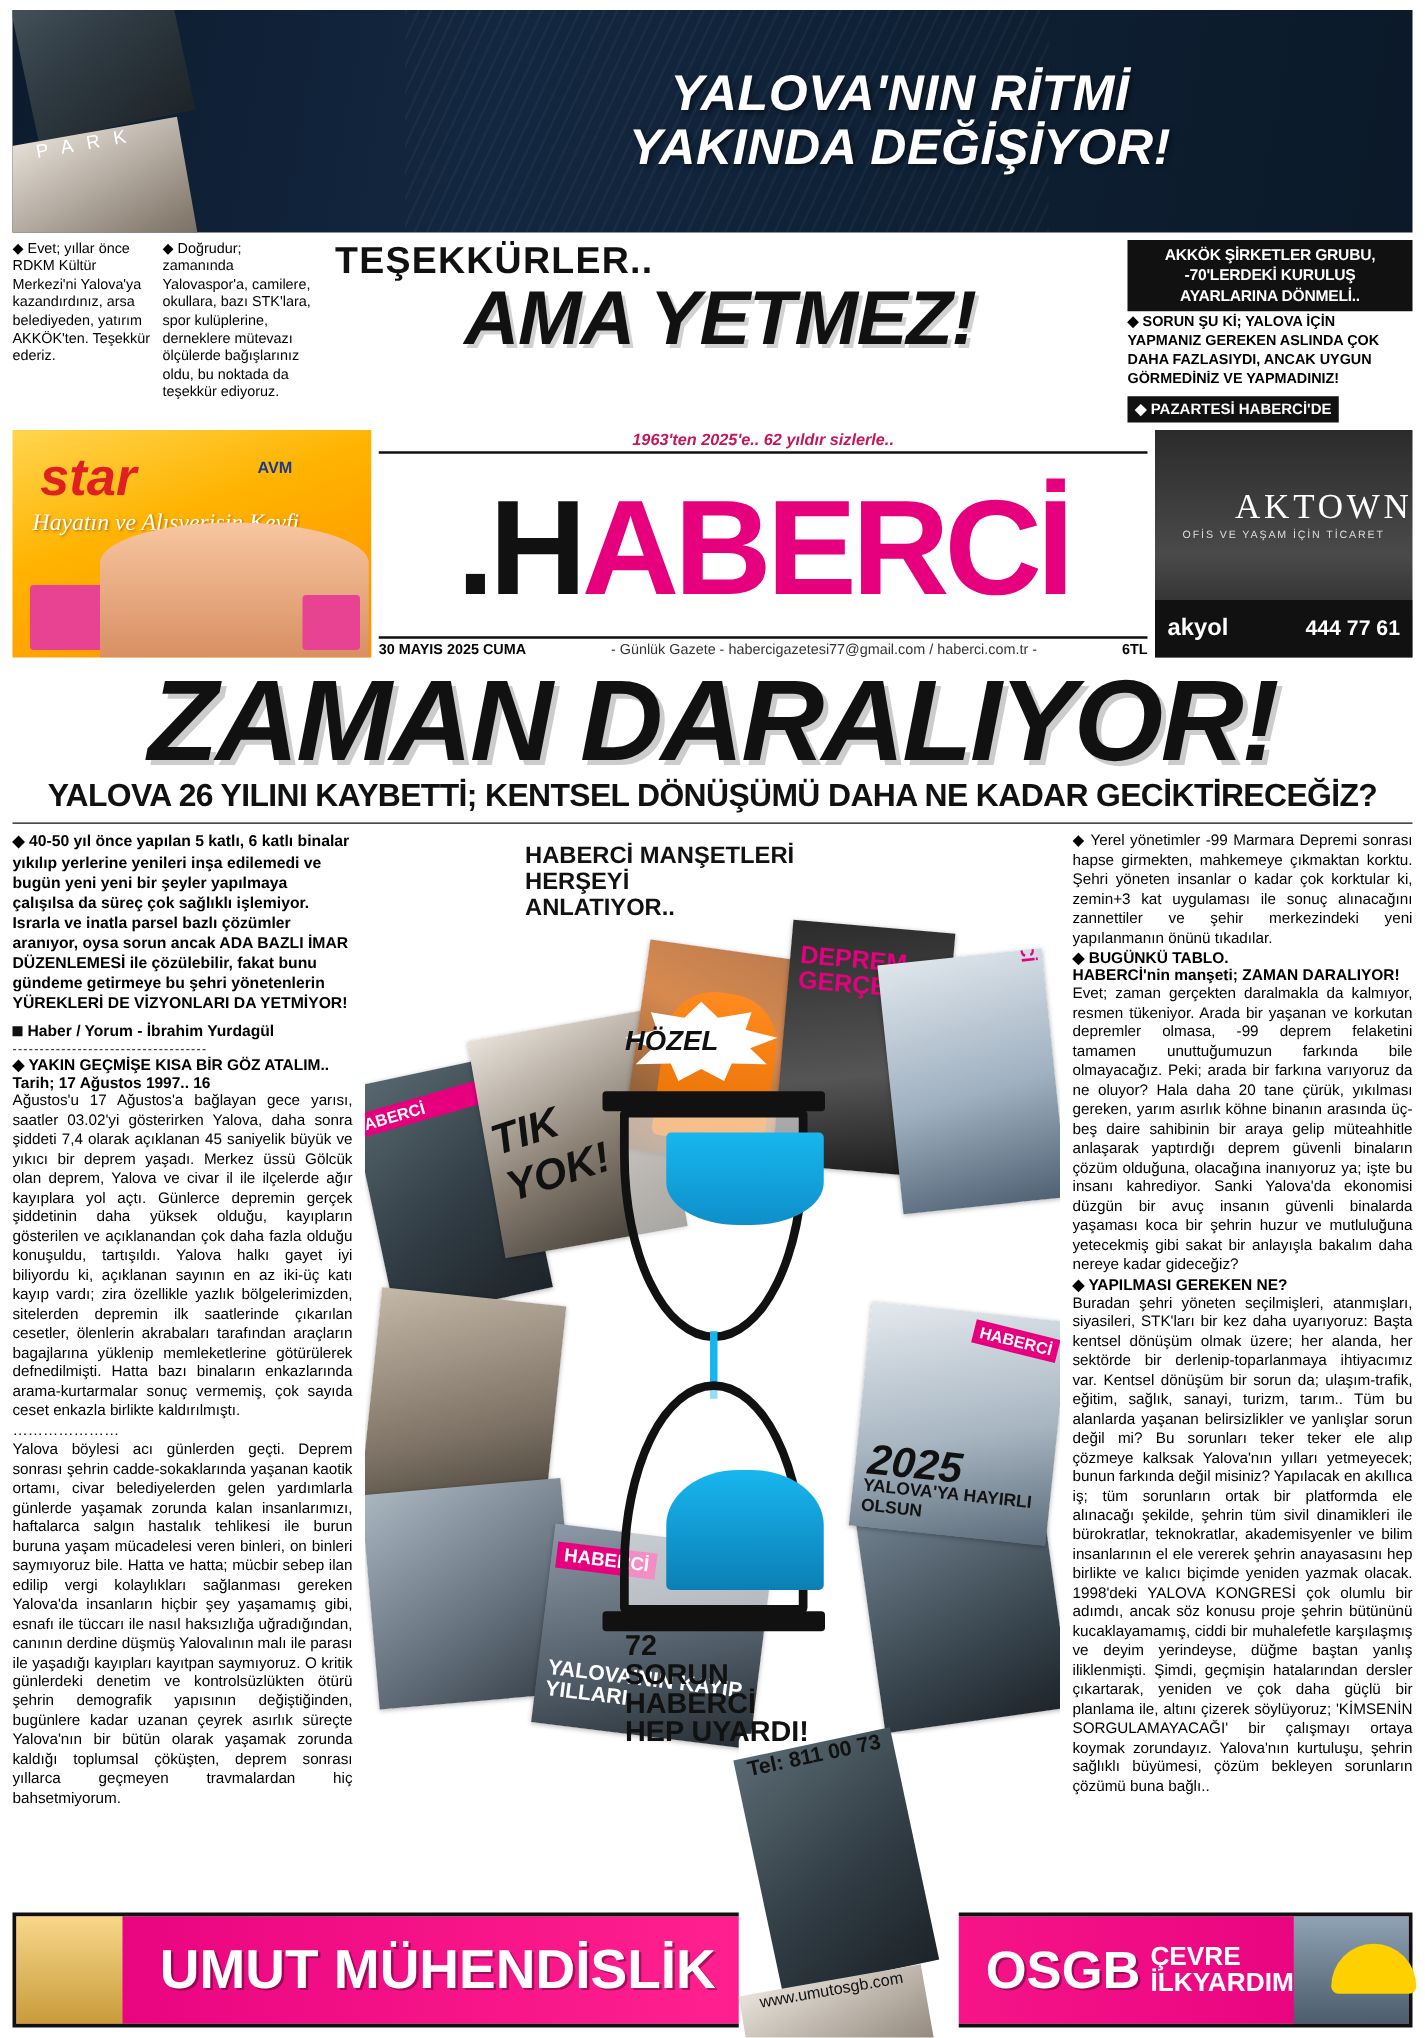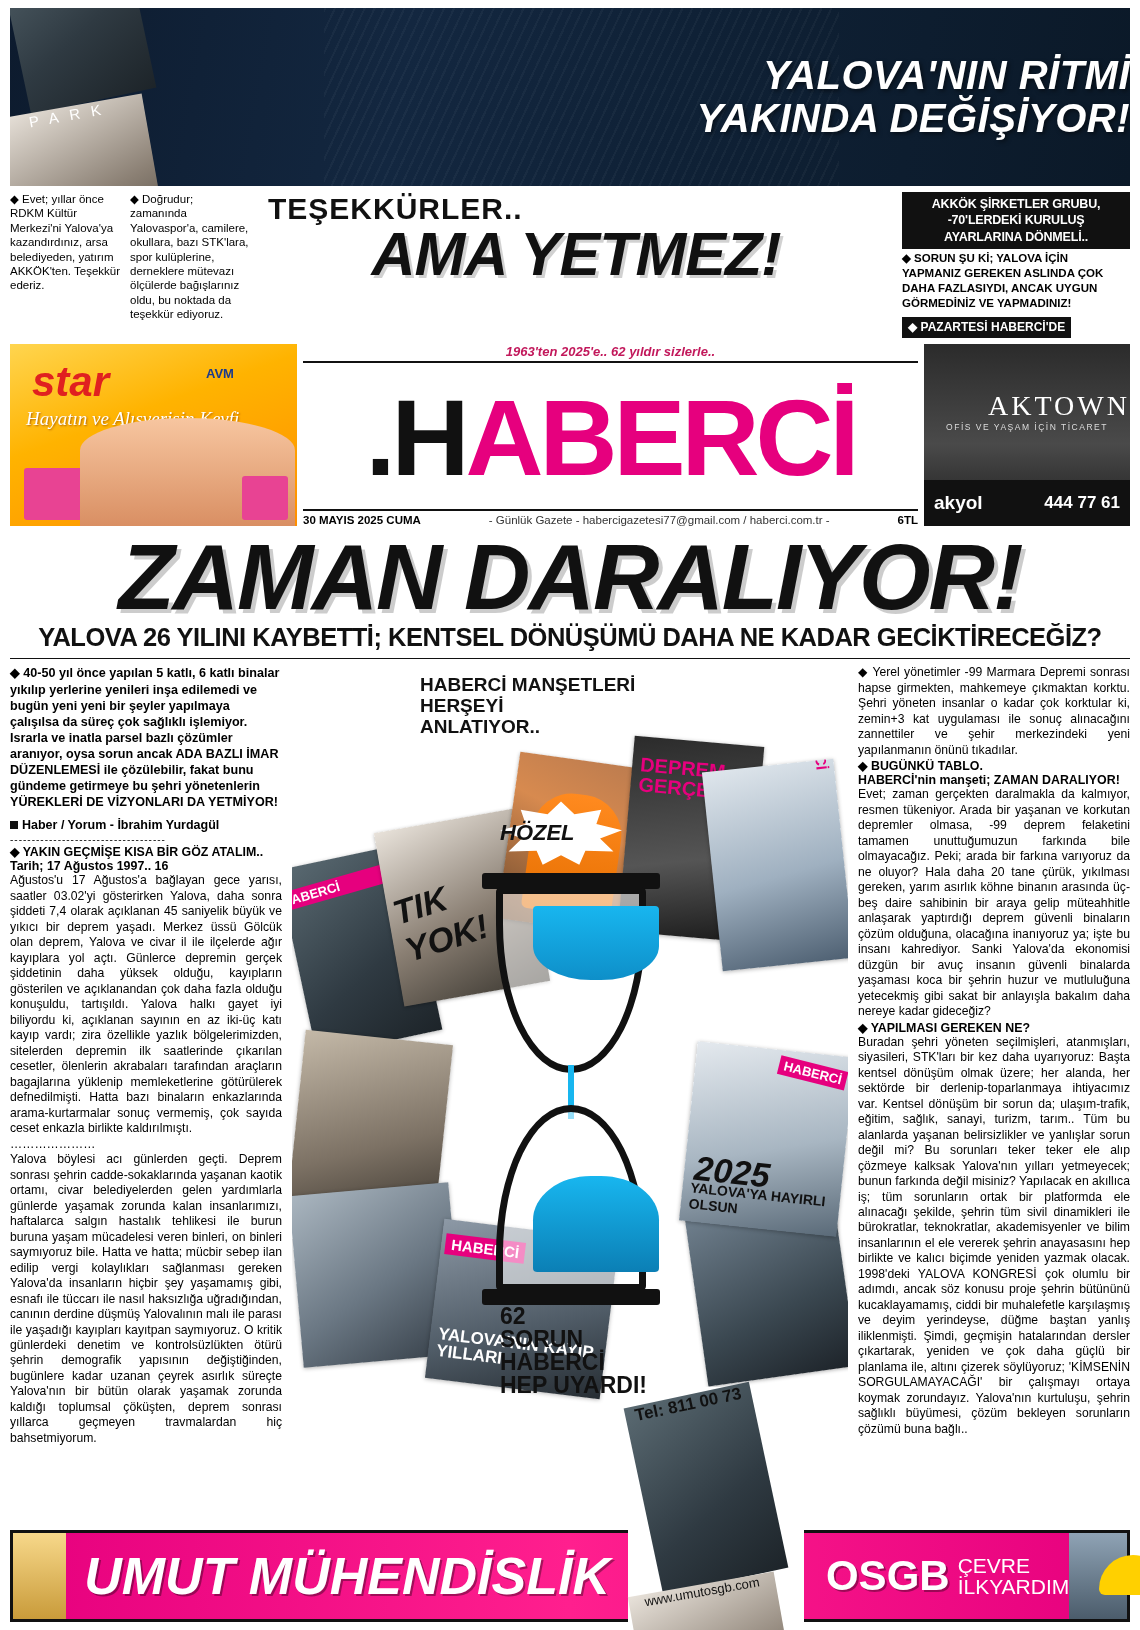--- a/index.html
+++ b/index.html
@@ -22,21 +22,21 @@
   .top-banner:after{
     content:""; position:absolute; left:28%; top:0; width:46%; height:100%;
     background: repeating-linear-gradient(115deg, rgba(255,255,255,0.035) 0 2px, rgba(255,255,255,0) 2px 9px);
   }
   .thermall { width: 300px; text-align: center; color:#fff; z-index:2; }
   .thermall .t1 { font-family:"Liberation Serif", serif; font-size: 42px; letter-spacing: 4px; font-weight: 400; }
   .thermall .t2 { font-size: 15px; letter-spacing: 11px; margin-top: 2px; }
   .banner-center { flex: 1; text-align: center; z-index: 2; }
   .banner-center .l1, .banner-center .l2 {
     color:#fff; font-weight: bold; font-size: 40px; font-style: italic;
-    letter-spacing: 0.5px; line-height: 1.08; text-shadow: 2px 2px 4px rgba(0,0,0,.5); text-align: right;
+    letter-spacing: 0.5px; line-height: 1.08; text-shadow: 2px 2px 4px rgba(0,0,0,.5);
   }
   .banner-right { width: 290px; display:flex; justify-content:center; z-index:2; }
   .brandbar {
     background:#fff; border-radius: 30px; padding: 8px 16px; display:flex; align-items:center; gap:12px;
   }
   .brandbar .logo-circ {
     width: 42px; height: 42px; border-radius: 50%;
     background: radial-gradient(circle at 50% 40%, #2e7d32, #1b5e20);
     color:#fff; font-size:7px; display:flex; align-items:center; justify-content:center; text-align:center;
     line-height:1.1; padding:3px; font-weight:bold;
@@ -187,26 +187,26 @@
   .caption62 { position:absolute; left: 208px; top: 636px; z-index: 9; font-size: 23px; font-weight:bold; line-height: 1.0; color:#111;}
   .caption62 .hep { color:#111; }
 
   
   .bottom-ad {
     position:absolute; left: 10px; bottom: 8px; width: 1120px; height: 92px;
     background: linear-gradient(90deg,#e6007e 0%, #ff1f8e 50%, #e6007e 100%);
     display:flex; align-items:center; border: 3px solid #111;
   }
   .bottom-ad .lpic { width: 118px; height: 100%; background: linear-gradient(180deg,#f7d88a,#c99b3a); }
-  .bottom-ad .umut { flex: 0 0 auto; color:#fff; font-size: 52px; font-weight: bold; font-style: italic; padding-left: 18px; text-shadow: 2px 2px 0 rgba(0,0,0,.35);}
+  .bottom-ad .umut { flex: 0 0 auto; color:#fff; font-size: 44px; font-weight: bold; padding-left: 30px; text-shadow: 2px 2px 0 rgba(0,0,0,.35);}
   .bottom-ad .tel { background:#fff; border-radius: 6px; padding: 6px 14px; margin-left: 18px; text-align:center; }
   .bottom-ad .tel .t1 { font-size: 17px; font-weight: bold; color:#111;}
   .bottom-ad .tel .t2 { font-size: 13px; color:#111;}
   .bottom-ad .osgb { color:#fff; font-size: 42px; font-weight:bold; margin-left: 22px; text-shadow: 2px 2px 0 rgba(0,0,0,.35);}
-  .bottom-ad .cevre { color:#fff; font-size: 21px; font-weight:normal; line-height:1.0; margin-left: 8px;}
+  .bottom-ad .cevre { color:#fff; font-size: 21px; font-weight:bold; line-height:1.0; margin-left: 8px;}
   .bottom-ad .rpic { margin-left:auto; width: 128px; height: 100%; background: linear-gradient(180deg,#8fa3b5,#4b5c6b); position:relative;}
   .bottom-ad .rpic .helmet { position:absolute; left: 30px; top: 22px; width: 68px; height: 40px; background:#ffd000; border-radius: 34px 34px 6px 6px;}
 </style>
 </head>
 <body>
 
 <div class="page">
 
   <div class="top-banner">
     <div class="thermall">
@@ -330,21 +330,21 @@
             <div class="hg-sand-top"></div>
           </div>
           <div class="hg-stream"></div>
           <div class="hg-bot">
             <div class="hg-sand-bot"></div>
           </div>
           <div class="hg-cap-bot"></div>
         </div>
 
         <div class="caption62">
-          <div>62</div>
+          <div>72</div>
           <div>SORUN</div>
           <div>HABERCİ</div>
           <div class="hep">HEP UYARDI!</div>
         </div>
       </div>
     </div>
 
     <div class="col-right">
       <div class="ptxt">◆ Yerel yönetimler -99 Marmara Depremi sonrası hapse girmekten, mahkemeye çıkmaktan korktu. Şehri yöneten insanlar o kadar çok korktular ki, zemin+3 kat uygulaması ile sonuç alınacağını zannettiler ve şehir merkezindeki yeni yapılanmanın önünü tıkadılar.</div>
       <div class="r-head">◆ BUGÜNKÜ TABLO.</div>

